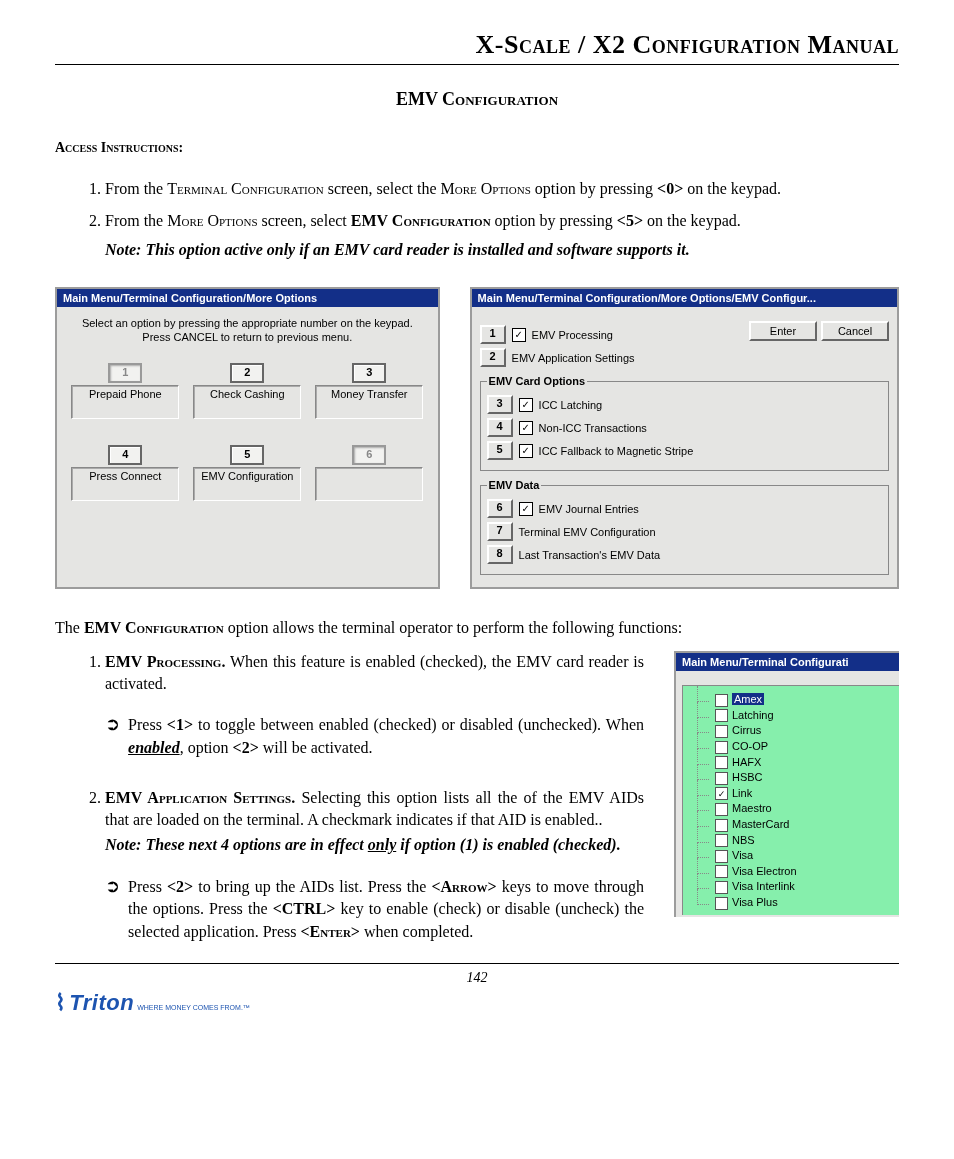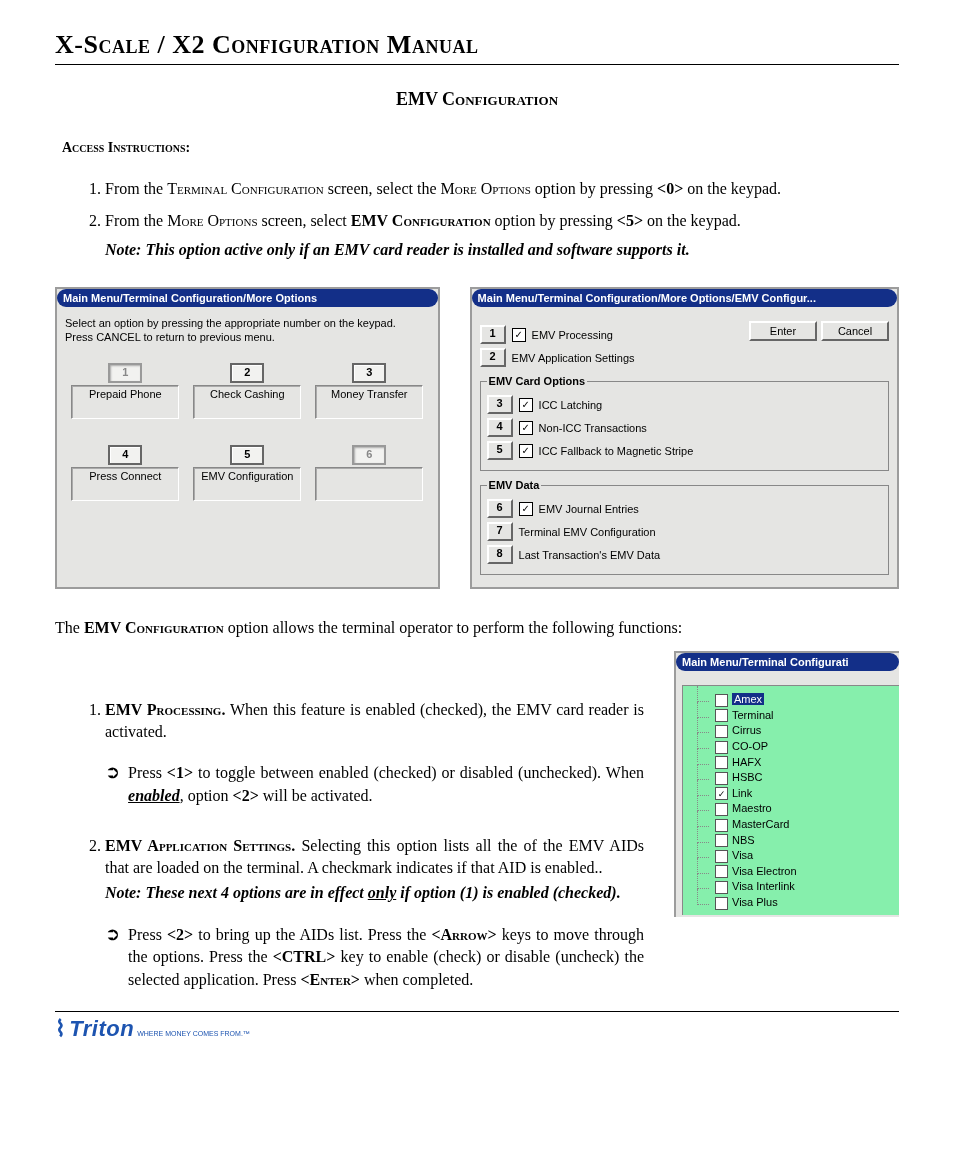--- a/index.html
+++ b/index.html
@@ -12,21 +12,21 @@
     padding: 0 0 20px 0;
     box-sizing: border-box;
   }
   .page {
     padding: 30px 55px 10px 55px;
   }
   .sc { font-variant: small-caps; }
   h1 {
     font-size: 26px;
     font-weight: bold;
-    text-align: left;
+    text-align: right;
     margin: 0 0 4px 0;
     letter-spacing: 0.5px;
   }
   .rule {
     border: none;
     border-top: 1.5px solid #000;
     margin: 2px 0 24px 0;
   }
   .bottom-rule {
     border: none;
@@ -35,21 +35,21 @@
   }
   h2 {
     font-size: 18px;
     font-weight: bold;
     text-align: center;
     margin: 0 0 30px 0;
   }
   .sect {
     font-size: 14px;
     font-weight: bold;
-    margin: 0 0 10px 7px;
+    margin: 0 0 10px 0;
   }
   ol.access {
     list-style: decimal;
     padding-left: 50px;
     margin: 22px 0 0 0;
   }
   ol.access li {
     margin-bottom: 10px;
     line-height: 1.35;
   }
@@ -76,27 +76,26 @@
     box-sizing: border-box;
     vertical-align: top;
   }
   .titlebar {
     background: #132f88;
     color: #fff;
     font-weight: bold;
     padding: 3px 6px;
     white-space: nowrap;
     overflow: hidden;
-    border-radius: 9px;
   }
   .inner {
     padding: 6px 8px 10px 8px;
   }
   .prompt {
-    text-align: left;
+    text-align: center;
     margin: 4px 0 18px 0;
     line-height: 1.25;
   }
   .optgrid {
     display: grid;
     grid-template-columns: repeat(3, 108px);
     gap: 26px 14px;
     justify-content: center;
     padding: 0 6px 6px 6px;
   }
@@ -189,21 +188,21 @@
     padding:0 2px;
   }
   
   .body2 { margin-top: 30px; }
   .desclead { margin: 8px 0 14px 0; }
   .twoColWrap {
     display: flex;
     gap: 30px;
     align-items: flex-start;
   }
-  .leftText { flex: 1 1 auto; margin-top: 48px; }
+  .leftText { flex: 1 1 auto; }
   ol.funcs {
     list-style: decimal;
     padding-left: 50px;
     margin: 0;
   }
   ol.funcs > li {
     margin-bottom: 20px;
     line-height: 1.35;
     text-align: justify;
   }
@@ -446,39 +445,40 @@
           </div>
         </div>
       </div>
 
       <div class="win" style="width:225px; flex:0 0 225px; border-right:0; border-bottom:0">
         <div class="titlebar">Main Menu/Terminal Configurati</div>
         <div class="inner" style="padding:6px 0 2px 6px">
           <div class="tree" style="border:1px solid #888; border-right:0; border-bottom:0; margin-top:8px; padding:4px 0 2px 6px; background:#86efac">
             <ul id="aid-tree">
                 <li><span class="cb2"></span><span class="sel">Amex</span></li>
-                <li><span class="cb2"></span><span>Terminal</span></li>
+                <li><span class="cb2"></span><span>Latching</span></li>
                 <li><span class="cb2"></span><span>Cirrus</span></li>
                 <li><span class="cb2"></span><span>CO-OP</span></li>
                 <li><span class="cb2"></span><span>HAFX</span></li>
                 <li><span class="cb2"></span><span>HSBC</span></li>
                 <li><span class="cb2">✓</span><span>Link</span></li>
                 <li><span class="cb2"></span><span>Maestro</span></li>
                 <li><span class="cb2"></span><span>MasterCard</span></li>
                 <li><span class="cb2"></span><span>NBS</span></li>
                 <li><span class="cb2"></span><span>Visa</span></li>
                 <li><span class="cb2"></span><span>Visa Electron</span></li>
                 <li><span class="cb2"></span><span>Visa Interlink</span></li>
                 <li><span class="cb2"></span><span>Visa Plus</span></li>
               </ul>
           </div>
         </div>
       </div>
     </div>
   </div>
 
   <hr class="bottom-rule">
+  <div class="pagenum">142</div>
   <div class="logo">
     <span style="font-style:normal">⌇</span>
     <span>Triton</span>
     <span class="tag">WHERE MONEY COMES FROM.™</span>
   </div>
 </div>
 
 </body></html>

